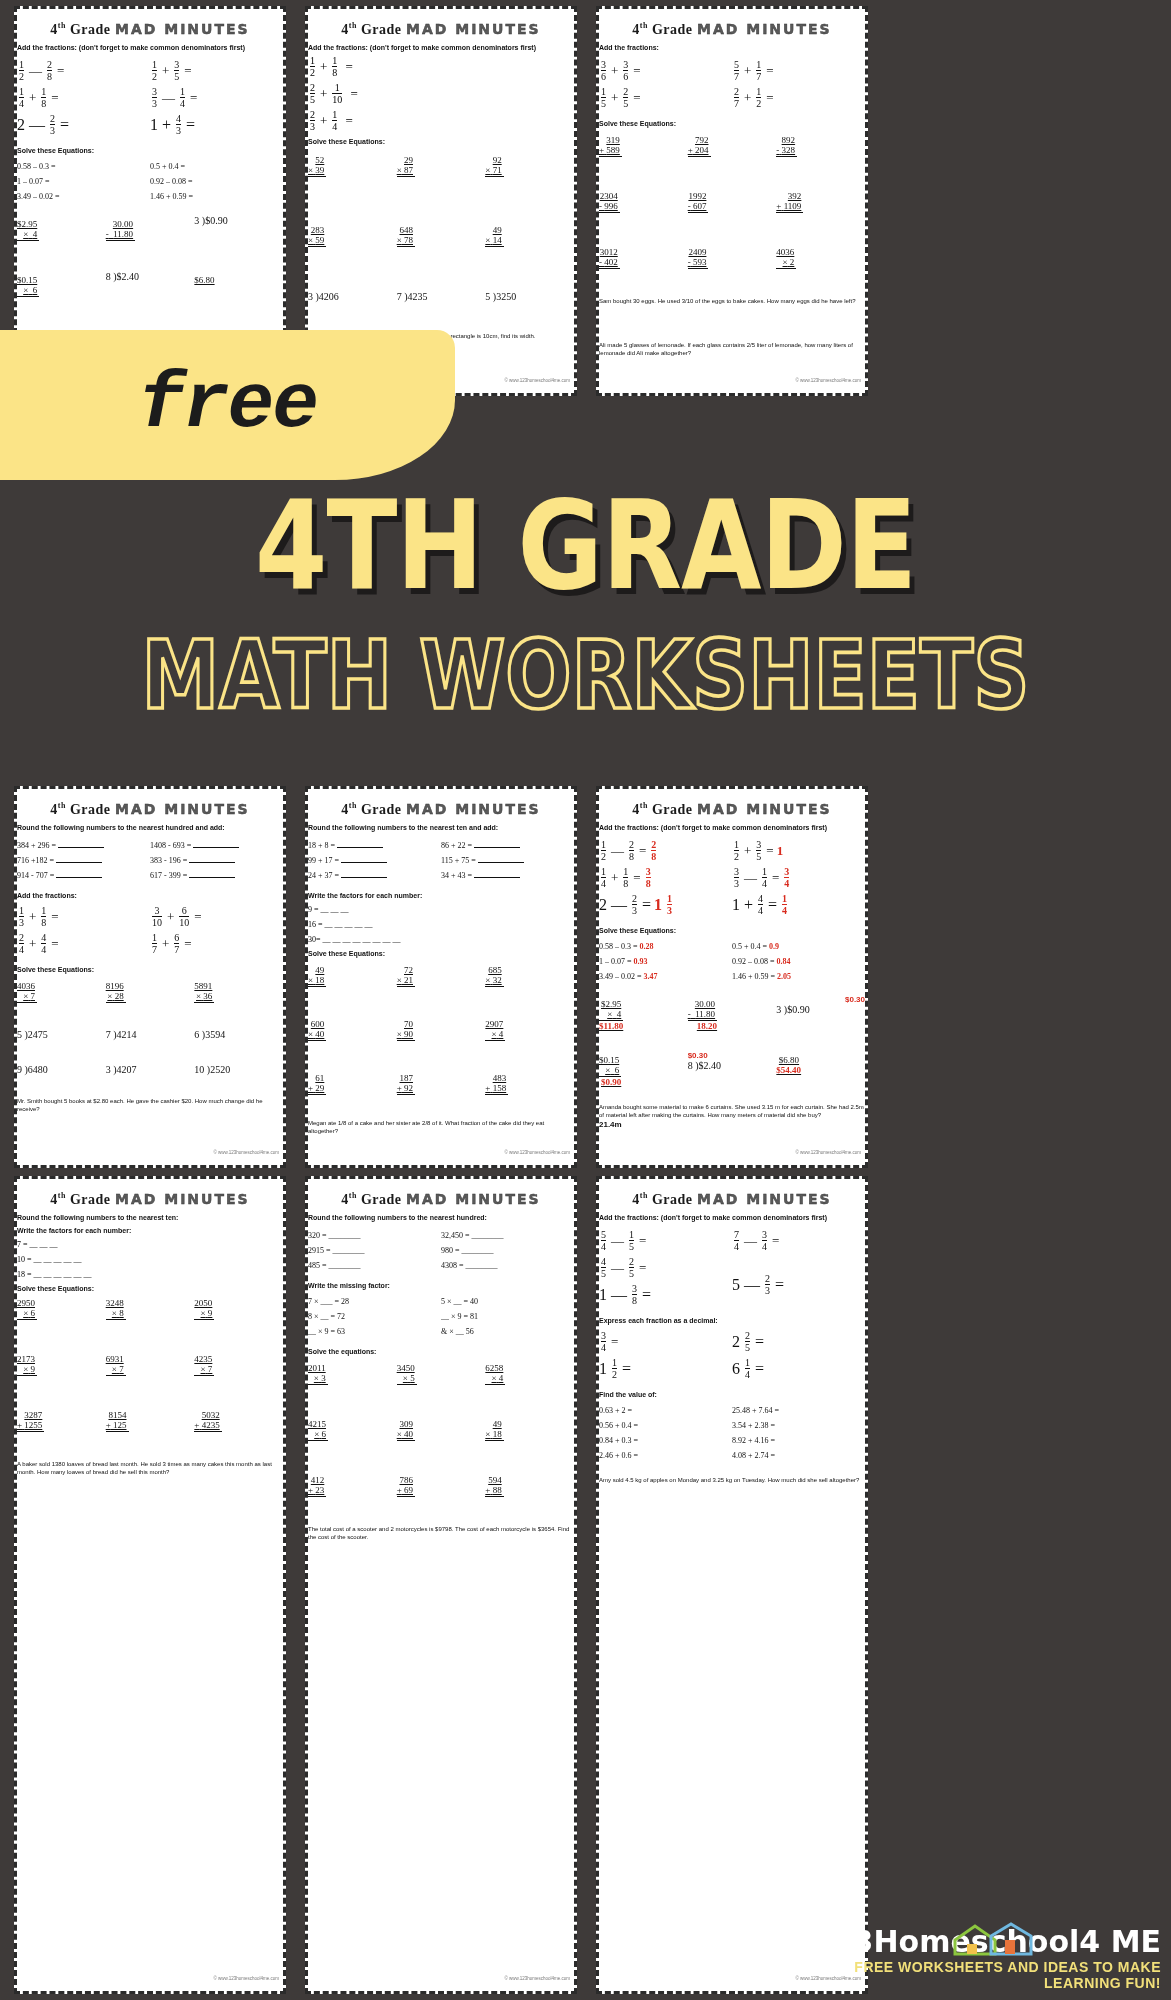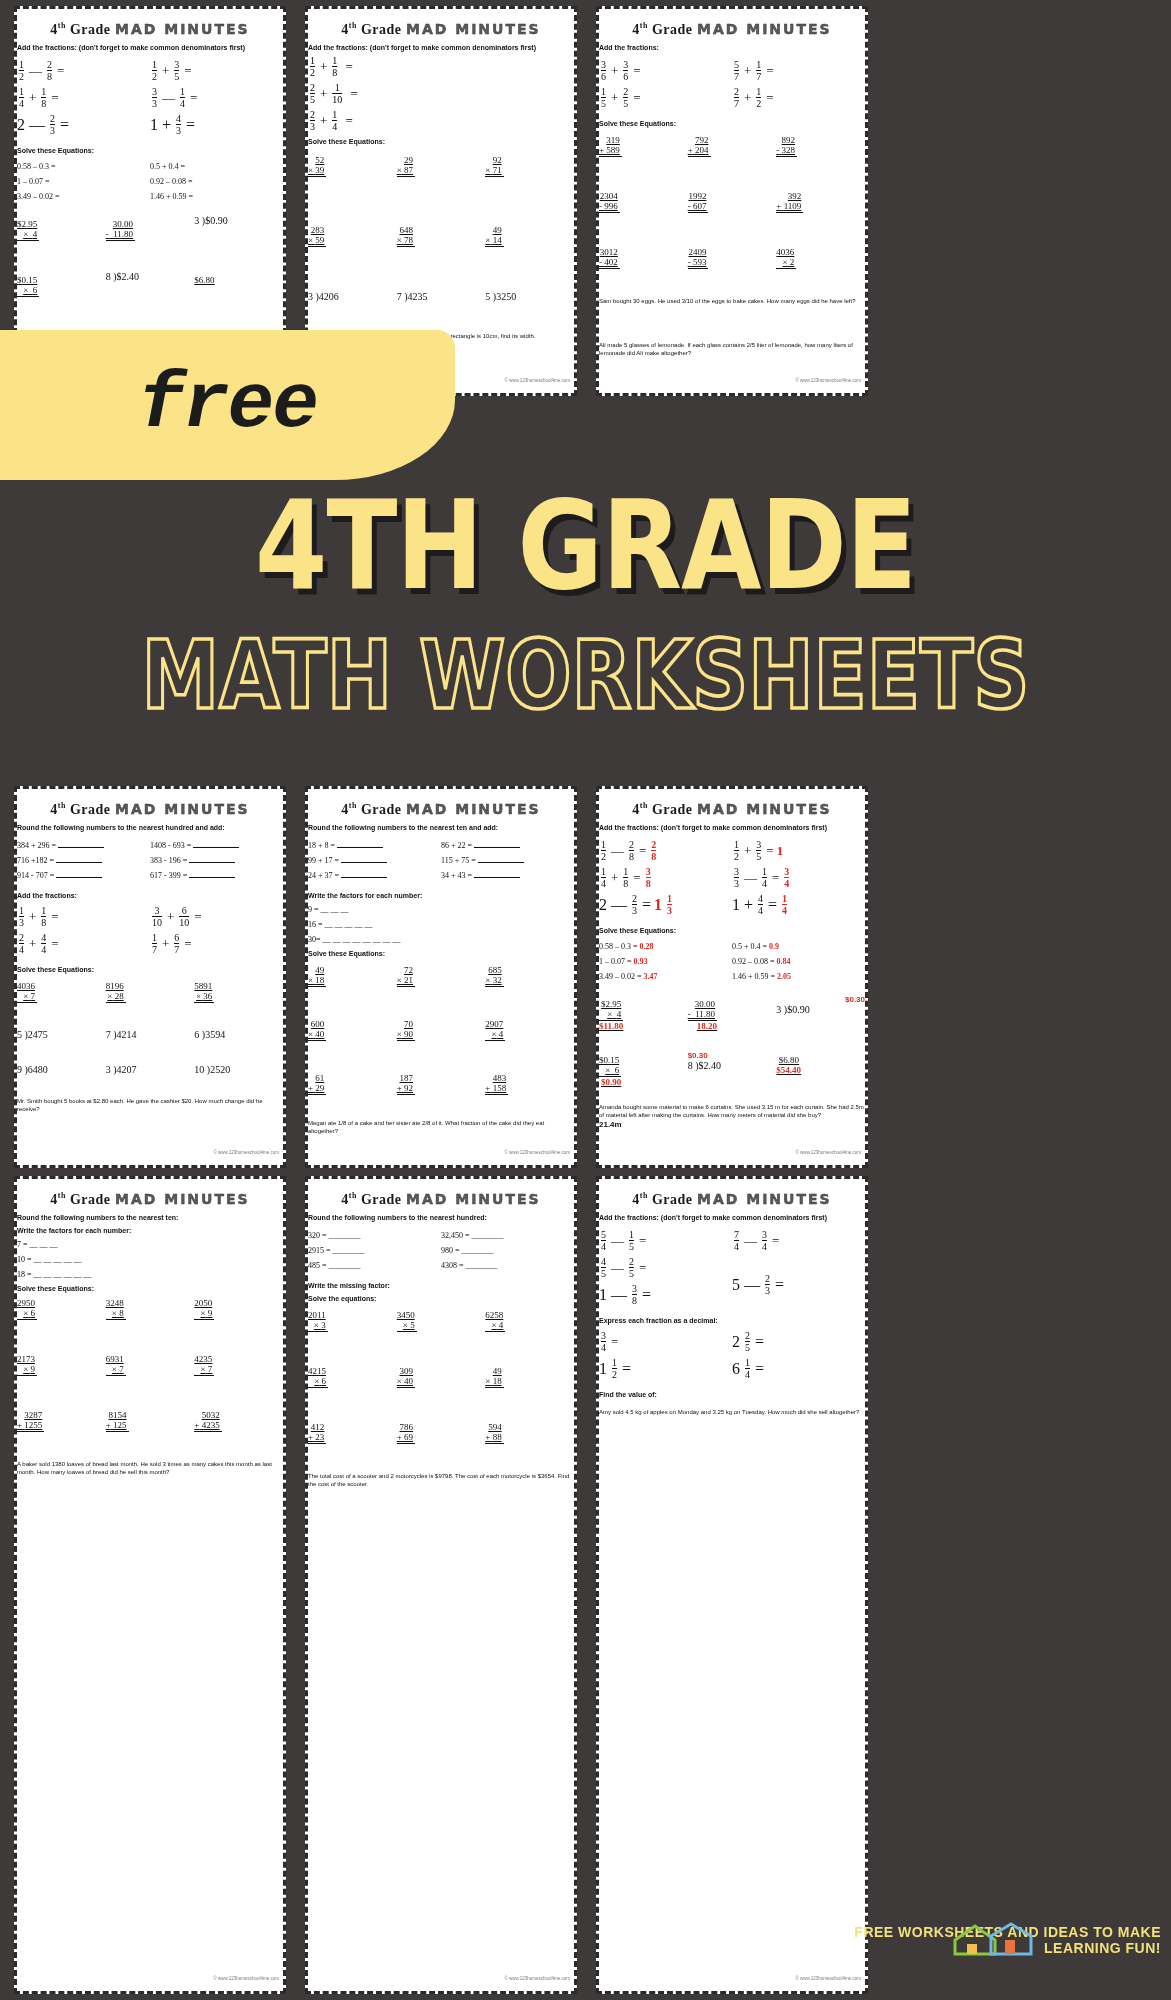--- a/index.html
+++ b/index.html
@@ -840,20 +840,32 @@
         <div class="eqline">485 = ________</div>
       </div>
       <div class="col">
         <div class="eqline">32,450 = ________</div>
         <div class="eqline">980 = ________</div>
         <div class="eqline">4308 = ________</div>
       </div>
     </div>
 
     <div class="section-label">Write the missing factor:</div>
+    <div class="row">
+      <div class="col">
+        <div class="eqline">7 × ___ = 28</div>
+        <div class="eqline">8 × __ = 72</div>
+        <div class="eqline">__ × 9 = 63</div>
+      </div>
+      <div class="col">
+        <div class="eqline">5 × __ = 40</div>
+        <div class="eqline">__ × 9 = 81</div>
+        <div class="eqline">&amp; × __ 56</div>
+      </div>
+    </div>
 
     <div class="section-label">Solve the equations:</div>
     <div class="row" style="margin-top:4px">
       <div class="col3"><div class="vcalc">
         <div class="t">2011</div>
         <div class="b"><span>×</span>&nbsp;<span>3</span></div>
       </div></div>
       <div class="col3"><div class="vcalc">
         <div class="t">3450</div>
         <div class="b"><span>×</span>&nbsp;<span>5</span></div>
@@ -980,29 +992,48 @@
         <div class="feq" style="font-size:16px">
           6 <span class="fx">
               <span class="n">1</span>
               <span class="d">4</span>
             </span> =
         </div>
       </div>
     </div>
 
     <div class="section-label">Find the value of:</div>
+    <div class="row">
+      <div class="col">
+        <div class="eqline">0.63 + 2 =</div>
+        <div class="eqline">0.56 + 0.4 =</div>
+        <div class="eqline">0.84 + 0.3 =</div>
+        <div class="eqline">2.46 + 0.6 =</div>
+      </div>
+      <div class="col">
+        <div class="eqline">25.48 + 7.64 =</div>
+        <div class="eqline">3.54 + 2.38 =</div>
+        <div class="eqline">8.92 + 4.16 =</div>
+        <div class="eqline">4.08 + 2.74 =</div>
+      </div>
+    </div>
 
     <div class="word" style="margin-top:10px">Amy sold 4.5 kg of apples on Monday and 3.25 kg on Tuesday. How much did she sell altogether?</div>
     <div class="credit">© www.123homeschool4me.com</div>
   </div>
 </div>
 
 <div class="logo">
   <div class="house">
     <svg width="120" height="44" viewBox="0 0 120 44">
       <path d="M10 34 L10 20 L30 6 L50 20 L50 34 Z" fill="none" stroke="#8cc63f" stroke-width="3"></path>
       <path d="M46 34 L46 16 L66 4 L86 16 L86 34 Z" fill="none" stroke="#6fb8e0" stroke-width="3"></path>
       <rect x="22" y="24" width="10" height="10" fill="#f2c14b"></rect>
       <rect x="60" y="20" width="10" height="14" fill="#e8743b"></rect>
     </svg>
   </div>
+  <div class="logo-row">
+    <span class="logo-123">123</span>
+    <span class="logo-home">Homeschool</span>
+    <span class="logo-4me">4 ME</span>
+  </div>
   <div class="logo-tag">FREE WORKSHEETS AND IDEAS TO MAKE LEARNING FUN!</div>
 </div>
 
 </body></html>

